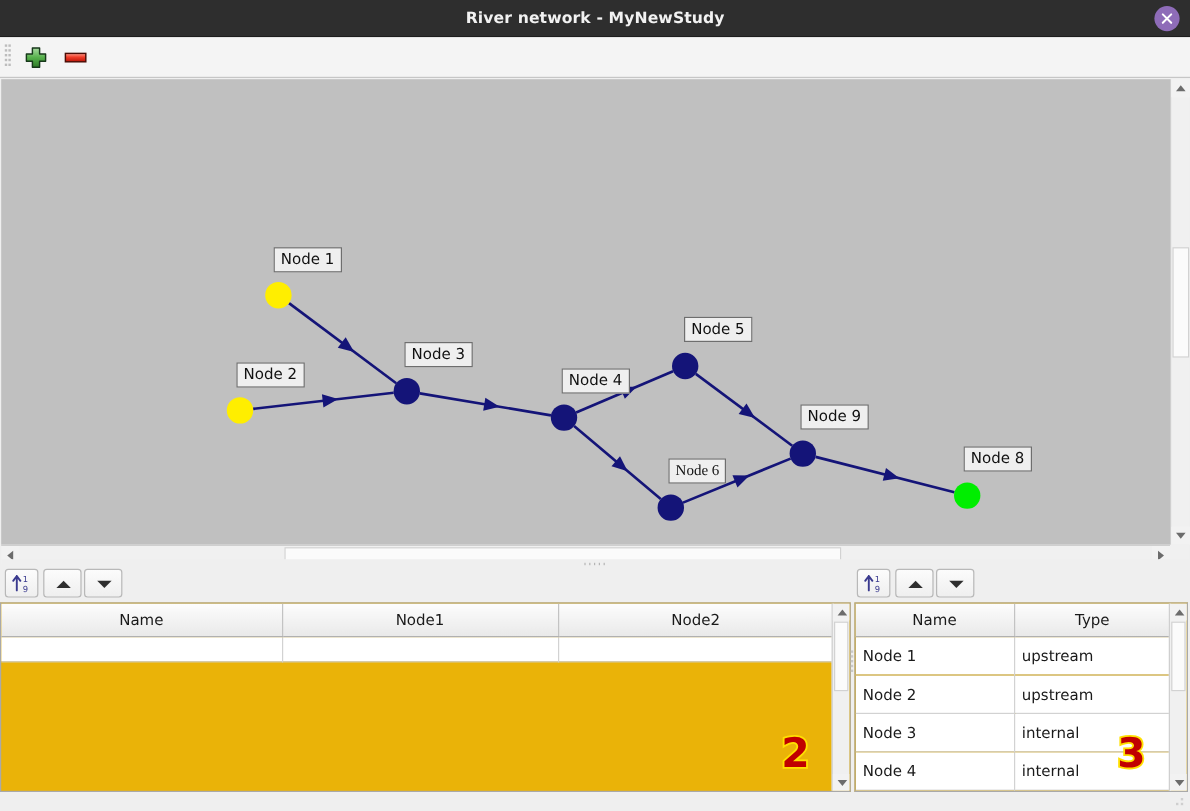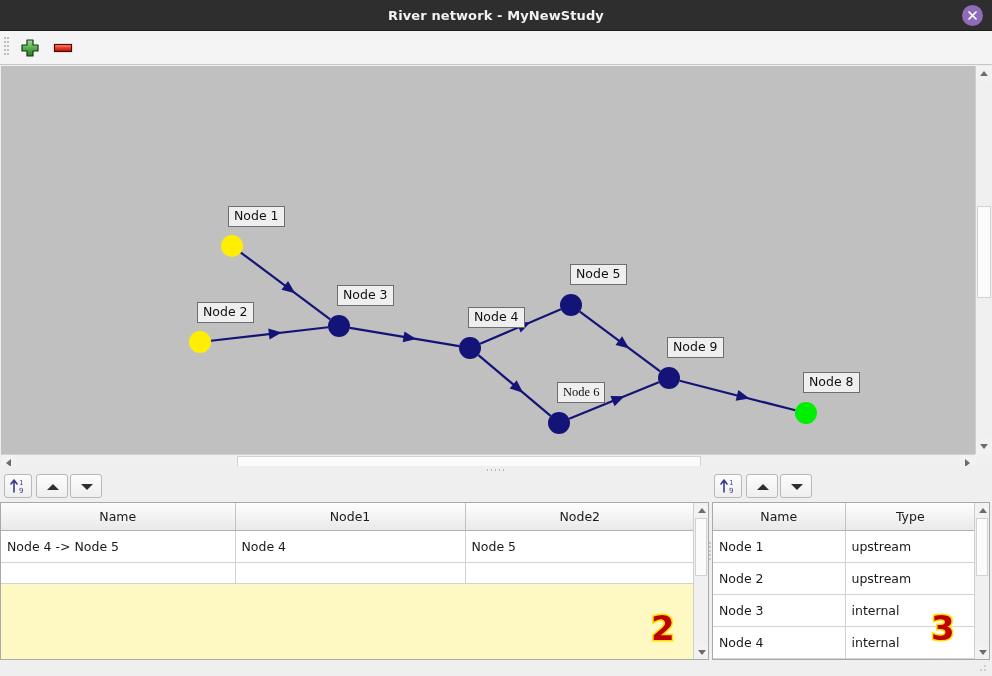--- a/index.html
+++ b/index.html
@@ -169,21 +169,21 @@
     cursor: pointer;
     box-sizing: border-box;
   }
   .ptb-btn.sort  { width: 28px; }
   .ptb-btn.up    { width: 32px; }
   .ptb-btn.down  { width: 32px; }
 
   .grid {
     position: absolute;
     left: 0;
-    background: #fef9c3;
+    background: #eab308;
     border: 1px solid #a9a9a9;
     box-sizing: border-box;
     overflow: hidden;
   }
   table.tbl {
     border-collapse: collapse;
     table-layout: fixed;
     width: 100%;
     font-size: 12.5px;
     color: #1a1a1a;
@@ -384,25 +384,20 @@
             </colgroup>
           <thead>
               <tr>
                 <th>Name</th>
                 <th>Node1</th>
                 <th>Node2</th>
               </tr>
             </thead>
           <tbody>
               <tr>
-                <td>Node 4 -&gt; Node 5</td>
-                <td>Node 4</td>
-                <td>Node 5</td>
-              </tr>
-              <tr>
                 <td class="empty"></td>
                 <td class="empty"></td>
                 <td class="empty"></td>
               </tr>
             </tbody>
         </table>
       </div>
       <div class="grid-sb-v">
         <div class="sb-arrow" style="top:0;width:14px;height:14px;">
           <div class="tri" style="left:4px;top:5px;border-left:4px solid transparent;border-right:4px solid transparent;border-bottom:5px solid #6c6c6c;"></div>

